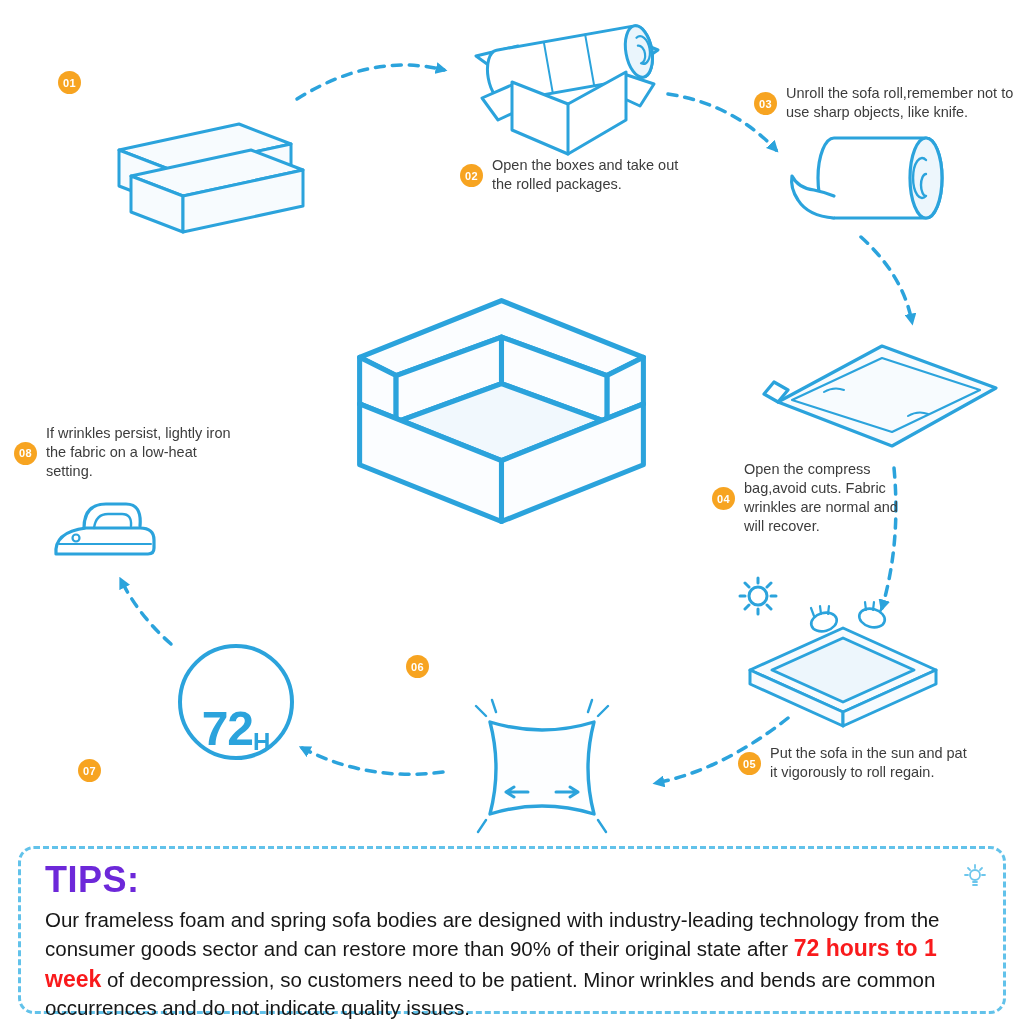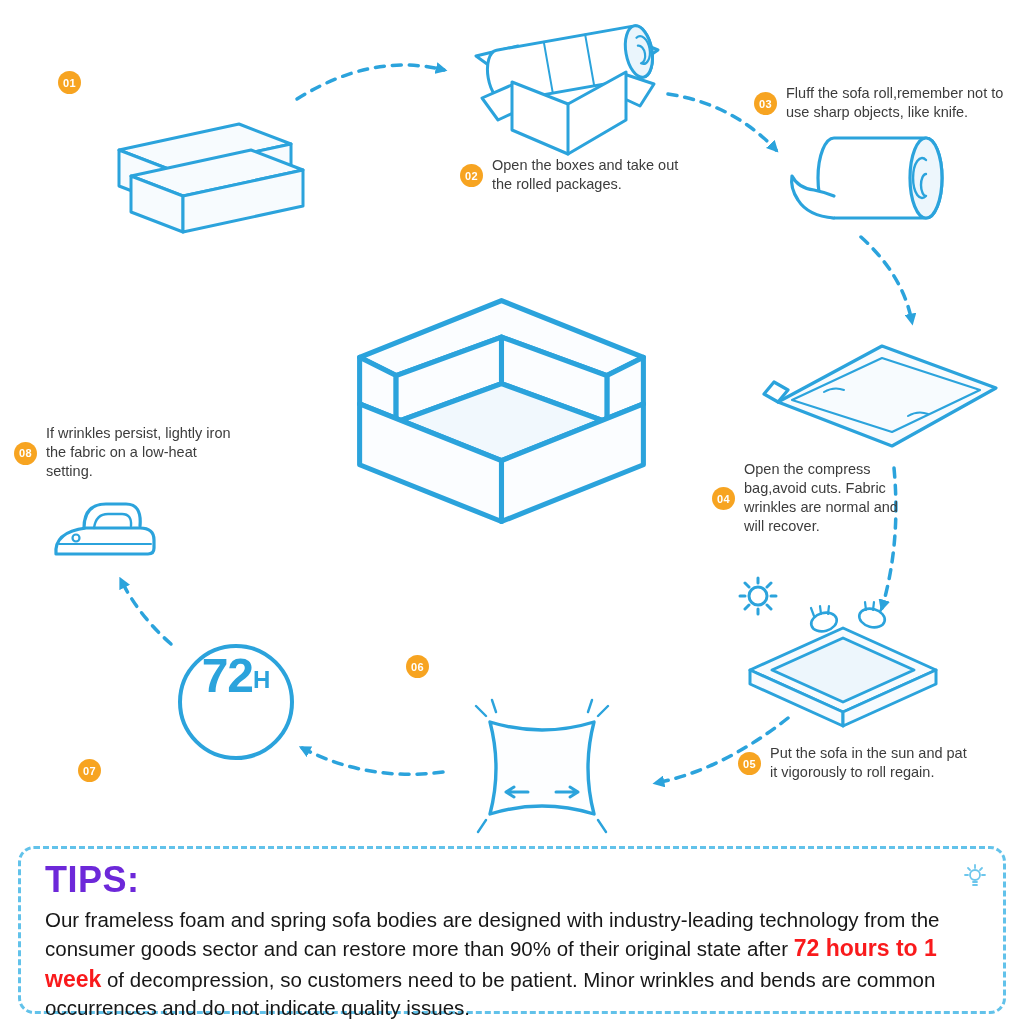--- a/index.html
+++ b/index.html
@@ -32,21 +32,21 @@
   .il-bag     { left:758px; top:326px; }
   .il-sunsofa { left:722px; top:570px; }
   .il-cushion { left:446px; top:692px; }
   .il-iron    { left:46px;  top:486px; }
   .il-sofa    { left:314px; top:282px; }
   #arrows { position:absolute; left:0; top:0; pointer-events:none; }
 
   .timer-circle {
     position:absolute; left:178px; top:644px; width:116px; height:116px;
     border:4px solid #2BA3DC; border-radius:50%;
-    display:flex; align-items:flex-start; justify-content:center;
+    display:flex; align-items:flex-end; justify-content:center;
     color:#2BA3DC; background:#fff;
   }
   .timer-circle .big   { font-size:48px; font-weight:bold; letter-spacing:-1px; }
   .timer-circle .small { font-size:24px; font-weight:bold; margin-top:18px; }
 
   .tips {
     position:absolute; left:18px; top:846px; width:988px; height:168px;
     border:3px dashed #62C2EA; border-radius:16px;
     padding:10px 22px 10px 24px; background:#fff;
   }
@@ -77,21 +77,21 @@
 
 <div class="step s1">
   <span class="badge">01</span>
 </div>
 <div class="step s2">
   <span class="badge">02</span>
   <span class="step-text">Open the boxes and take out the rolled packages.</span>
 </div>
 <div class="step s3">
   <span class="badge">03</span>
-  <span class="step-text">Fluff the sofa roll,remember not to use sharp objects, like knife.</span>
+  <span class="step-text">Unroll the sofa roll,remember not to use sharp objects, like knife.</span>
 </div>
 <div class="step s4">
   <span class="badge">04</span>
   <span class="step-text">Open the compress bag,avoid cuts. Fabric wrinkles are normal and will recover.</span>
 </div>
 <div class="step s5">
   <span class="badge">05</span>
   <span class="step-text">Put the sofa in the sun and pat it vigorously to roll regain.</span>
 </div>
 <div class="step s6">

